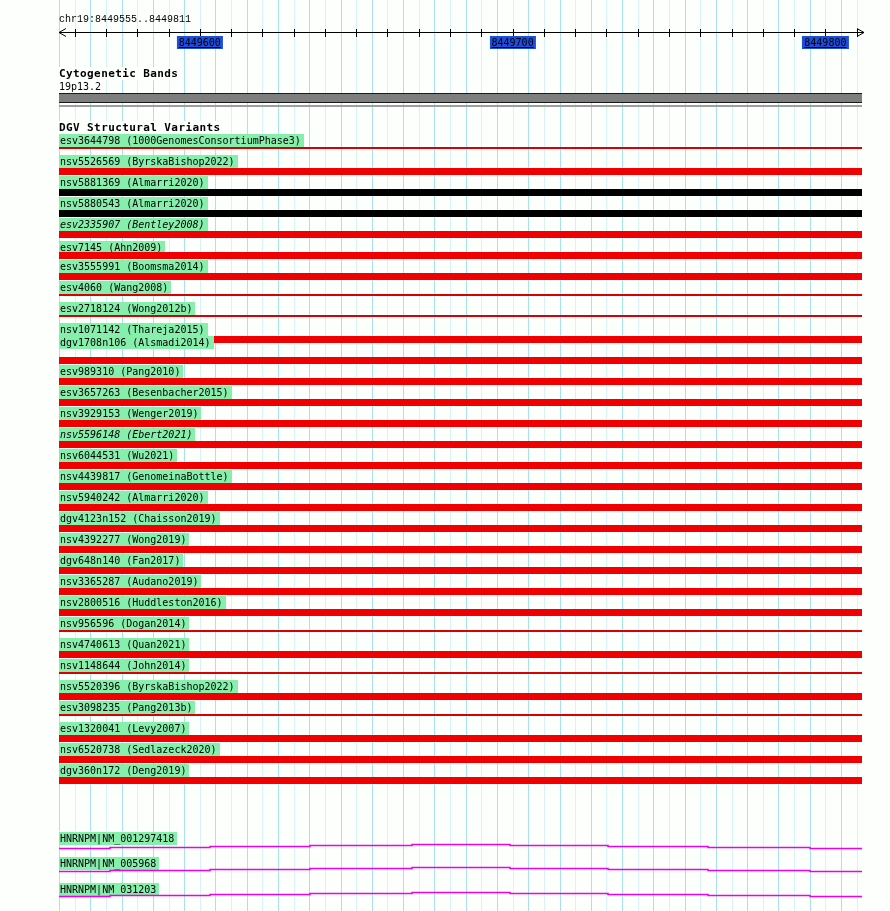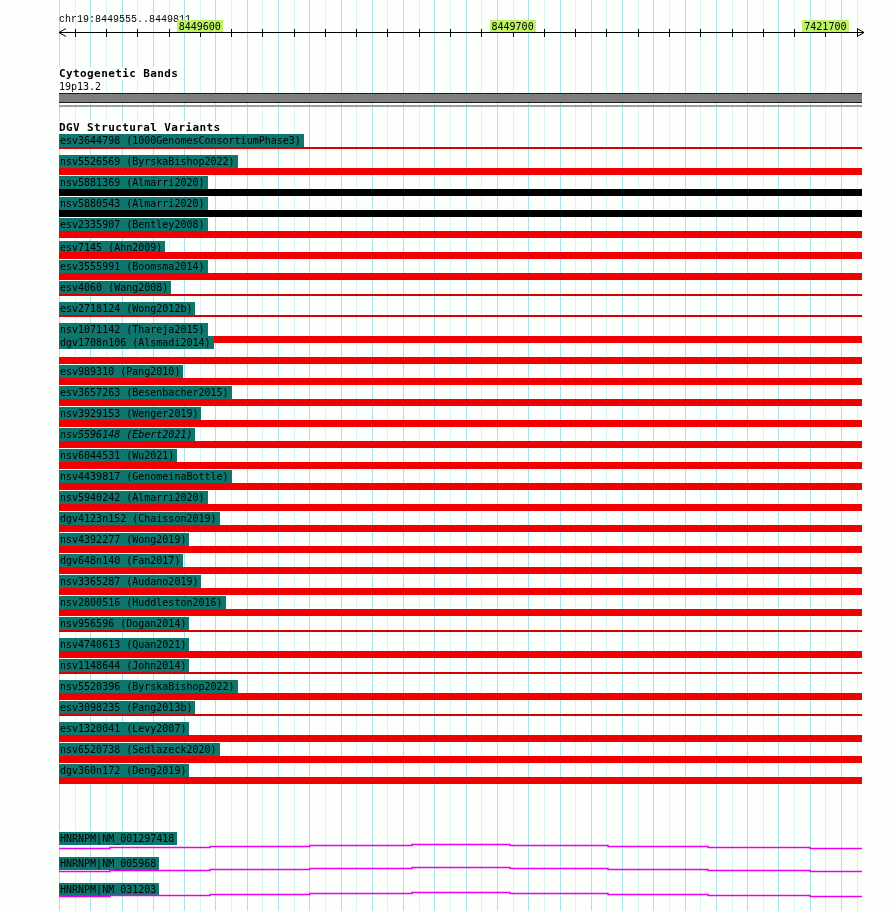--- a/index.html
+++ b/index.html
@@ -8,22 +8,22 @@
     width:890px;height:911px;
     background:#fdfffd;
     font-family:"DejaVu Sans Mono", monospace;
     font-size:10px;color:#000;
     overflow:hidden;
   }
   .grid{position:absolute;top:0;height:911px;width:1px;}
   .tick{position:absolute;top:29px;height:8px;width:1px;background:#000;}
   .label{position:absolute;left:59px;height:13px;line-height:13px;white-space:nowrap;font-size:10px;}
   .hdr{font-weight:bold;font-size:11px;letter-spacing:.4px;background:#fdfffd;padding-right:3px;}
-  .rowlab,.genelab{background:#0f766e;padding:0 3px 0 1px;z-index:2;}
-  .ticklab{transform:translateX(-50%);background:#bef264;padding:0 2px;top:20px;z-index:2;}
+  .rowlab,.genelab{background:#86efac;padding:0 3px 0 1px;z-index:2;}
+  .ticklab{transform:translateX(-50%);background:#1d4ed8;padding:0 2px;top:36px;z-index:2;text-decoration:underline;}
   #region-title{top:13px;background:transparent;z-index:2;font-family:Liberation Mono, monospace;}
   #cyto-header{top:67px;z-index:2;}
   #cyto-band-label{top:80px;background:#fdfffd;padding-right:3px;z-index:2;}
   #dgv-header{top:121px;z-index:2;}
   #refseq-header{top:819px;z-index:2;margin-top:12px;}
   .bar{position:absolute;left:59px;width:803px;z-index:2;}
   #cytoband{position:absolute;left:59px;width:803px;top:93px;height:8px;z-index:2;}
   #cytoband-underline{position:absolute;left:59px;width:803px;top:105px;height:2px;z-index:2;}
   #overlay{position:absolute;left:0;top:0;z-index:3;}
 </style>
@@ -112,40 +112,40 @@
         <div class="tick" style="left: 700.2px;"></div>
         <div class="tick" style="left: 731.5px;"></div>
         <div class="tick" style="left: 762.8px;"></div>
         <div class="tick" style="left: 794.1px;"></div>
         <div class="tick" style="left: 825.4px;"></div>
         <div class="tick" style="left: 856.6px;"></div>
       </div>
     <div id="tick-labels">
         <div class="label ticklab" style="left: 199.8px;">8449600</div>
         <div class="label ticklab" style="left: 512.6px;">8449700</div>
-        <div class="label ticklab" style="left: 825.4px;">7421700</div>
+        <div class="label ticklab" style="left: 825.4px;">8449800</div>
       </div>
   </div>
 
   <div id="cyto-header" class="label hdr">Cytogenetic Bands</div>
   <div id="cyto-band-label" class="label">19p13.2</div>
   <div id="cytoband" style="background: rgb(126, 126, 126); border-top: 1px solid rgb(26, 26, 26); border-bottom: 1px solid rgb(26, 26, 26);"></div>
   <div id="cytoband-underline" style="background: rgb(158, 158, 158);"></div>
 
   <div id="dgv-header" class="label hdr">DGV Structural Variants</div>
   <div id="dgv-rows">
       <div class="label rowlab" style="top: 134px;">esv3644798 (1000GenomesConsortiumPhase3)</div>
       <div class="bar" style="top: 147px; height: 2px; background: rgb(216, 0, 0);"></div>
       <div class="label rowlab" style="top: 155px;">nsv5526569 (ByrskaBishop2022)</div>
       <div class="bar" style="top: 168px; height: 7px; background: rgb(240, 0, 0);"></div>
       <div class="label rowlab" style="top: 176px;">nsv5881369 (Almarri2020)</div>
       <div class="bar" style="top: 189px; height: 7px; background: rgb(0, 0, 0);"></div>
       <div class="label rowlab" style="top: 197px;">nsv5880543 (Almarri2020)</div>
       <div class="bar" style="top: 210px; height: 7px; background: rgb(0, 0, 0);"></div>
-      <div class="label rowlab" style="top: 218px;">esv2335907 (Bentley2008)</div>
+      <div class="label rowlab" style="top: 218px; font-style: italic;">esv2335907 (Bentley2008)</div>
       <div class="bar" style="top: 231px; height: 7px; background: rgb(240, 0, 0);"></div>
       <div class="label rowlab" style="top: 241px;">esv7145 (Ahn2009)</div>
       <div class="bar" style="top: 252px; height: 7px; background: rgb(240, 0, 0);"></div>
       <div class="label rowlab" style="top: 260px;">esv3555991 (Boomsma2014)</div>
       <div class="bar" style="top: 273px; height: 7px; background: rgb(240, 0, 0);"></div>
       <div class="label rowlab" style="top: 281px;">esv4060 (Wang2008)</div>
       <div class="bar" style="top: 294px; height: 2px; background: rgb(216, 0, 0);"></div>
       <div class="label rowlab" style="top: 302px;">esv2718124 (Wong2012b)</div>
       <div class="bar" style="top: 315px; height: 2px; background: rgb(216, 0, 0);"></div>
       <div class="label rowlab" style="top: 323px;">nsv1071142 (Thareja2015)</div>

